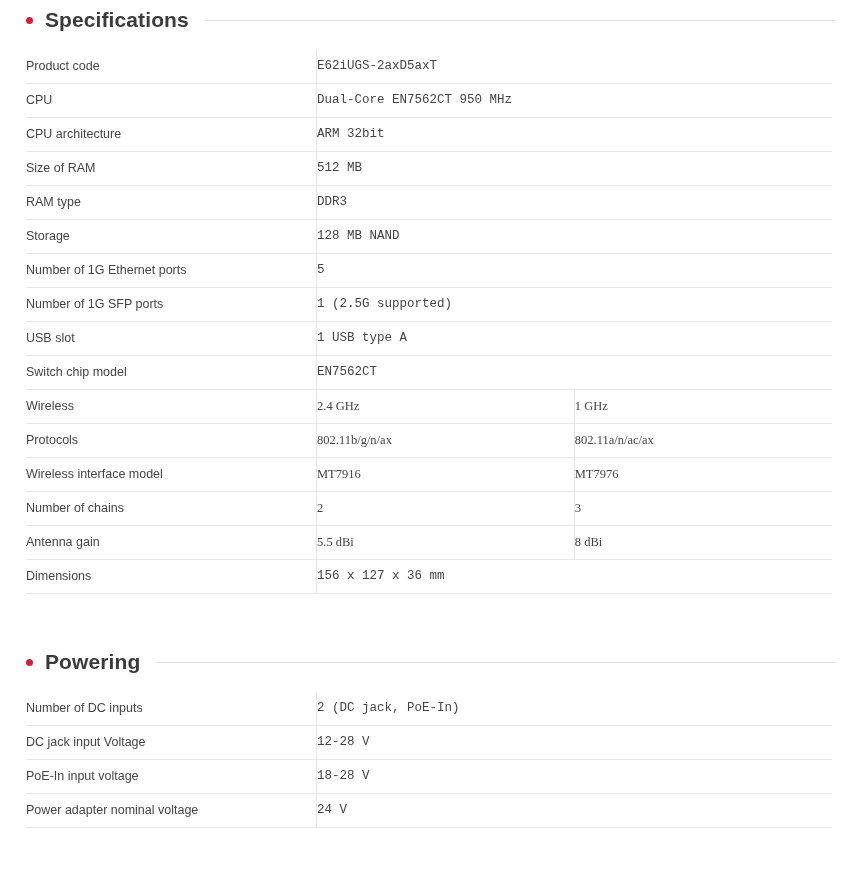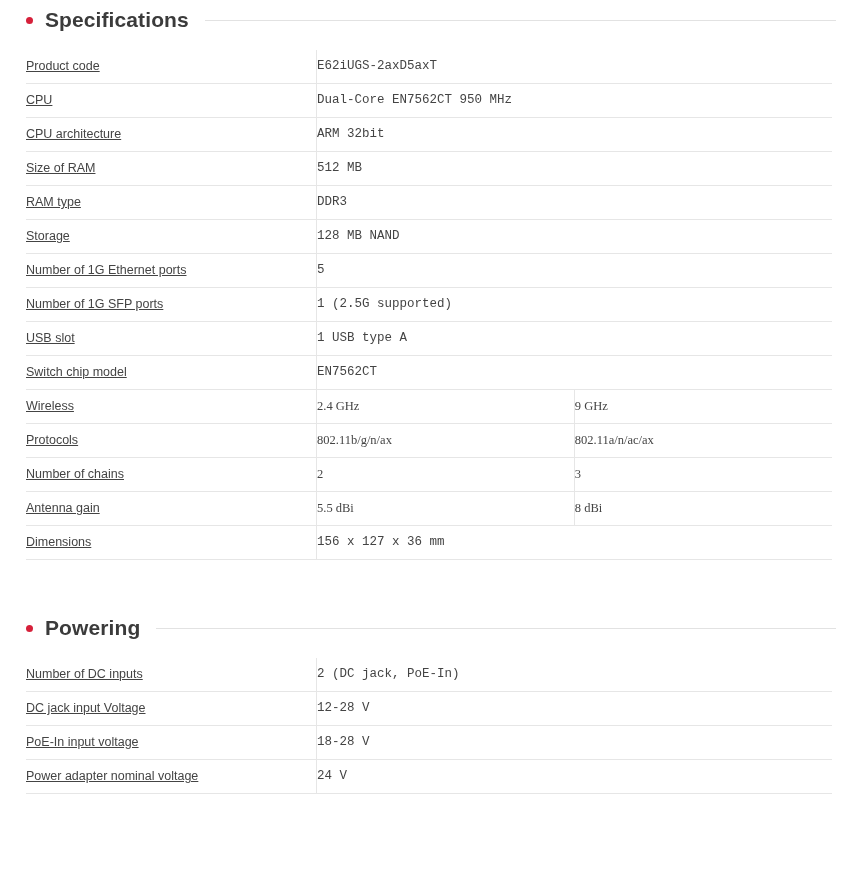--- a/index.html
+++ b/index.html
@@ -60,21 +60,20 @@
     font-size: 12.5px;
     color: #444444;
     padding: 9px 0 9px 0;
     border-bottom: 1px solid #e6e6e6;
     vertical-align: middle;
     line-height: 15px;
   }
   td.label {
     width: 290px;
     padding-right: 14px;
-    text-decoration: underline;
   }
   td.val {
     border-left: 1px solid #e6e6e6;
     padding-left: 14px;
     font-family: Liberation Mono, monospace;
   }
   td.val-half {
     border-left: 1px solid #e6e6e6;
     padding-left: 14px;
     width: 217px;
@@ -137,26 +136,31 @@
           <td class="label">USB slot</td>
           <td class="val" colspan="2">1 USB type A</td>
         </tr>
         <tr>
           <td class="label">Switch chip model</td>
           <td class="val" colspan="2">EN7562CT</td>
         </tr>
         <tr>
           <td class="label">Wireless</td>
           <td class="val-half">2.4 GHz</td>
-          <td class="val-half">9 GHz</td>
+          <td class="val-half">1 GHz</td>
         </tr>
         <tr>
           <td class="label">Protocols</td>
           <td class="val-half">802.11b/g/n/ax</td>
           <td class="val-half">802.11a/n/ac/ax</td>
+        </tr>
+        <tr>
+          <td class="label">Wireless interface model</td>
+          <td class="val-half">MT7916</td>
+          <td class="val-half">MT7976</td>
         </tr>
         <tr>
           <td class="label">Number of chains</td>
           <td class="val-half">2</td>
           <td class="val-half">3</td>
         </tr>
         <tr>
           <td class="label">Antenna gain</td>
           <td class="val-half">5.5 dBi</td>
           <td class="val-half">8 dBi</td>

